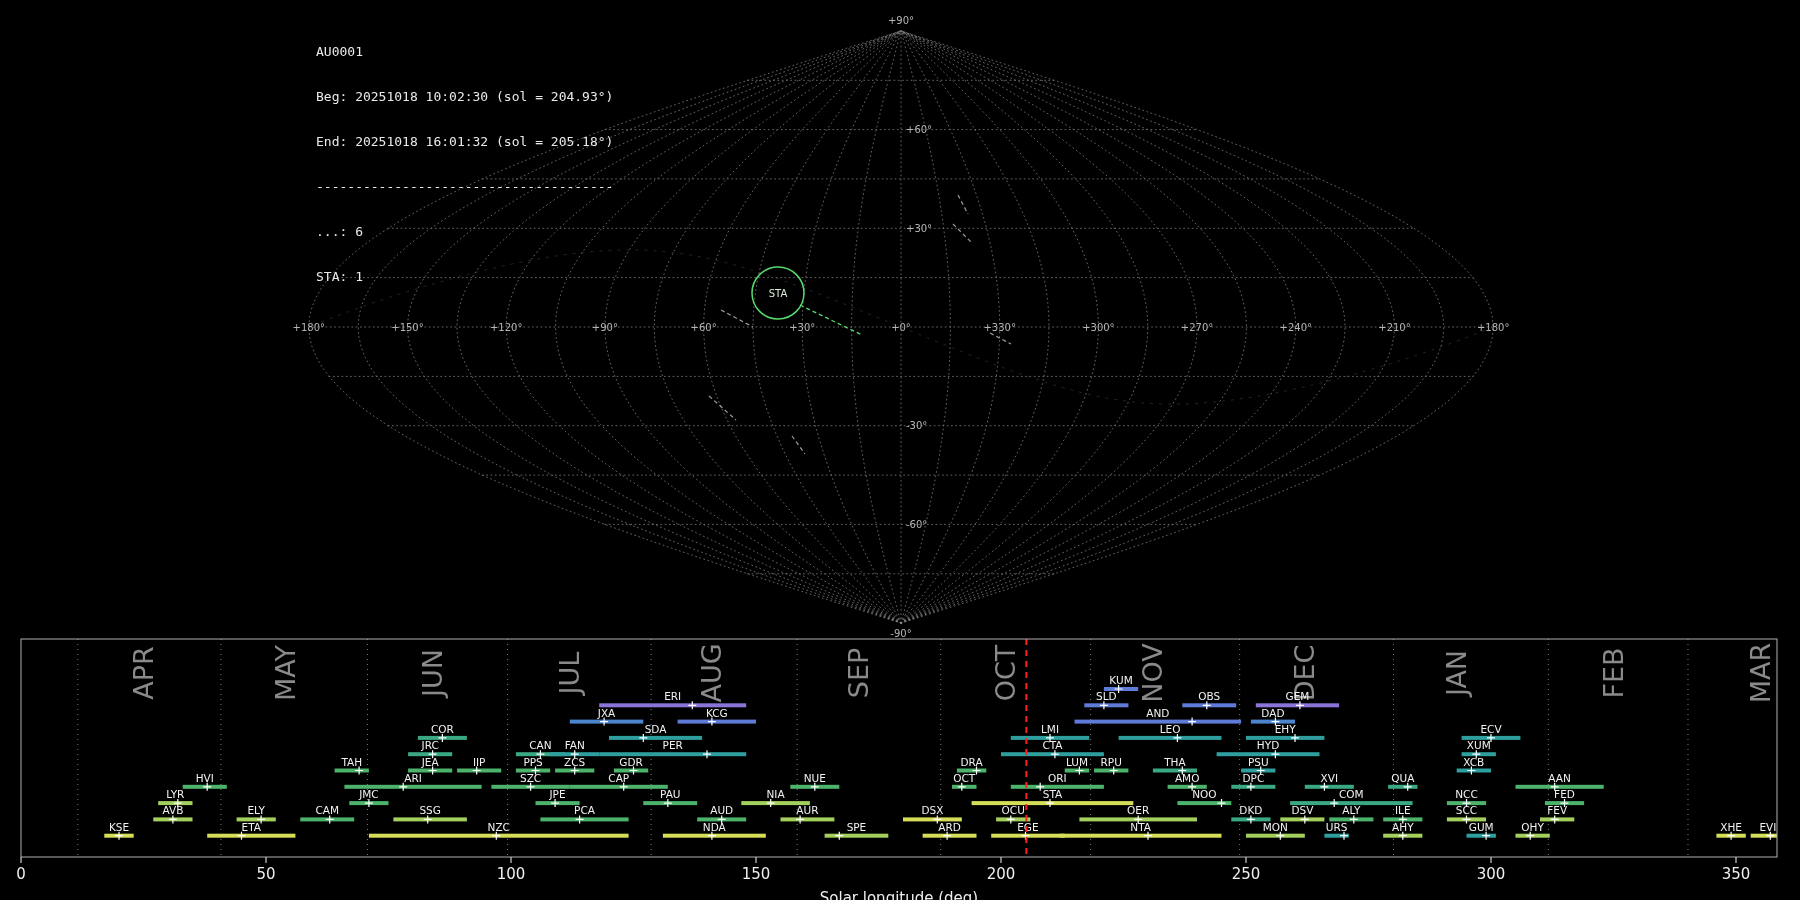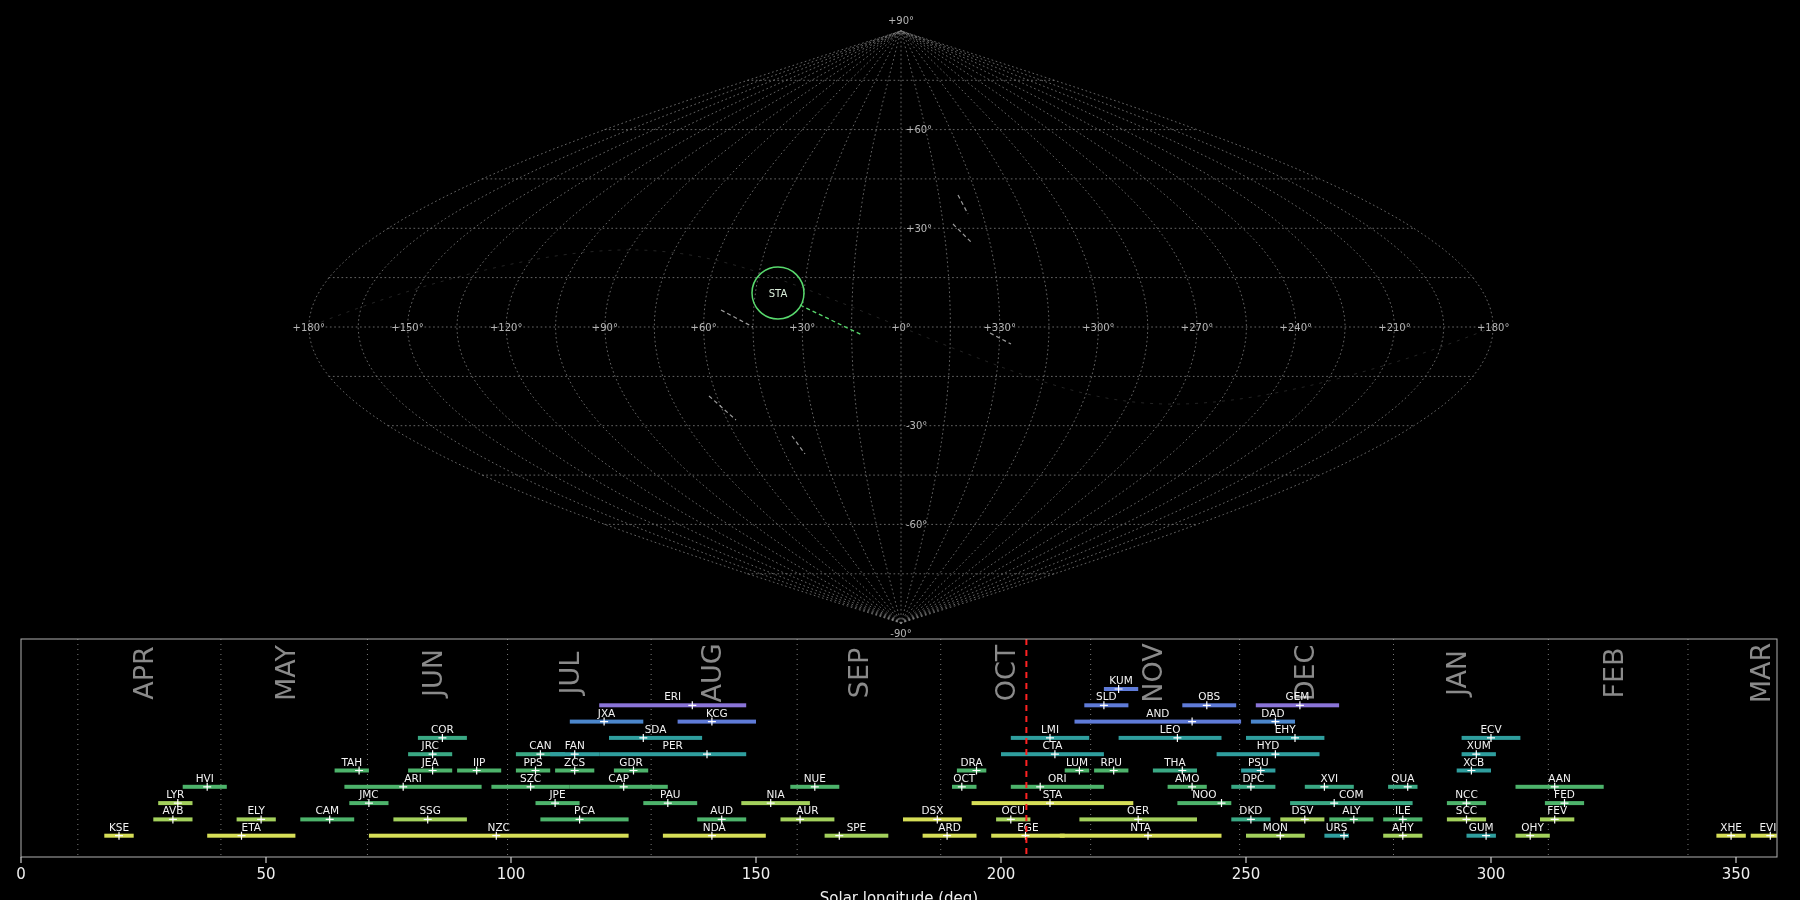--- a/index.html
+++ b/index.html
@@ -565,14 +565,22 @@
       <text x="1001.0000000000001" y="879" font-size="15" fill="#efefef" text-anchor="middle" font-family="&quot;DejaVu Sans&quot;,sans-serif">200</text>
       <line x1="1246" y1="857" x2="1246" y2="863" stroke="#cfcfcf" stroke-width="1.2"></line>
       <text x="1246" y="879" font-size="15" fill="#efefef" text-anchor="middle" font-family="&quot;DejaVu Sans&quot;,sans-serif">250</text>
       <line x1="1491" y1="857" x2="1491" y2="863" stroke="#cfcfcf" stroke-width="1.2"></line>
       <text x="1491" y="879" font-size="15" fill="#efefef" text-anchor="middle" font-family="&quot;DejaVu Sans&quot;,sans-serif">300</text>
       <line x1="1736.0000000000002" y1="857" x2="1736.0000000000002" y2="863" stroke="#cfcfcf" stroke-width="1.2"></line>
       <text x="1736.0000000000002" y="879" font-size="15" fill="#efefef" text-anchor="middle" font-family="&quot;DejaVu Sans&quot;,sans-serif">350</text>
       <text x="899" y="903" font-size="15" fill="#efefef" text-anchor="middle" font-family="&quot;DejaVu Sans&quot;,sans-serif">Solar longitude (deg)</text>
     </svg>
 
+  <div class="info">
+    <div>AU0001</div>
+    <div>Beg: 20251018 10:02:30 (sol = 204.93°)</div>
+    <div>End: 20251018 16:01:32 (sol = 205.18°)</div>
+    <div>--------------------------------------</div>
+    <div>...: 6</div>
+    <div>STA: 1</div>
+  </div>
 
 </div>
 
 </body></html>

